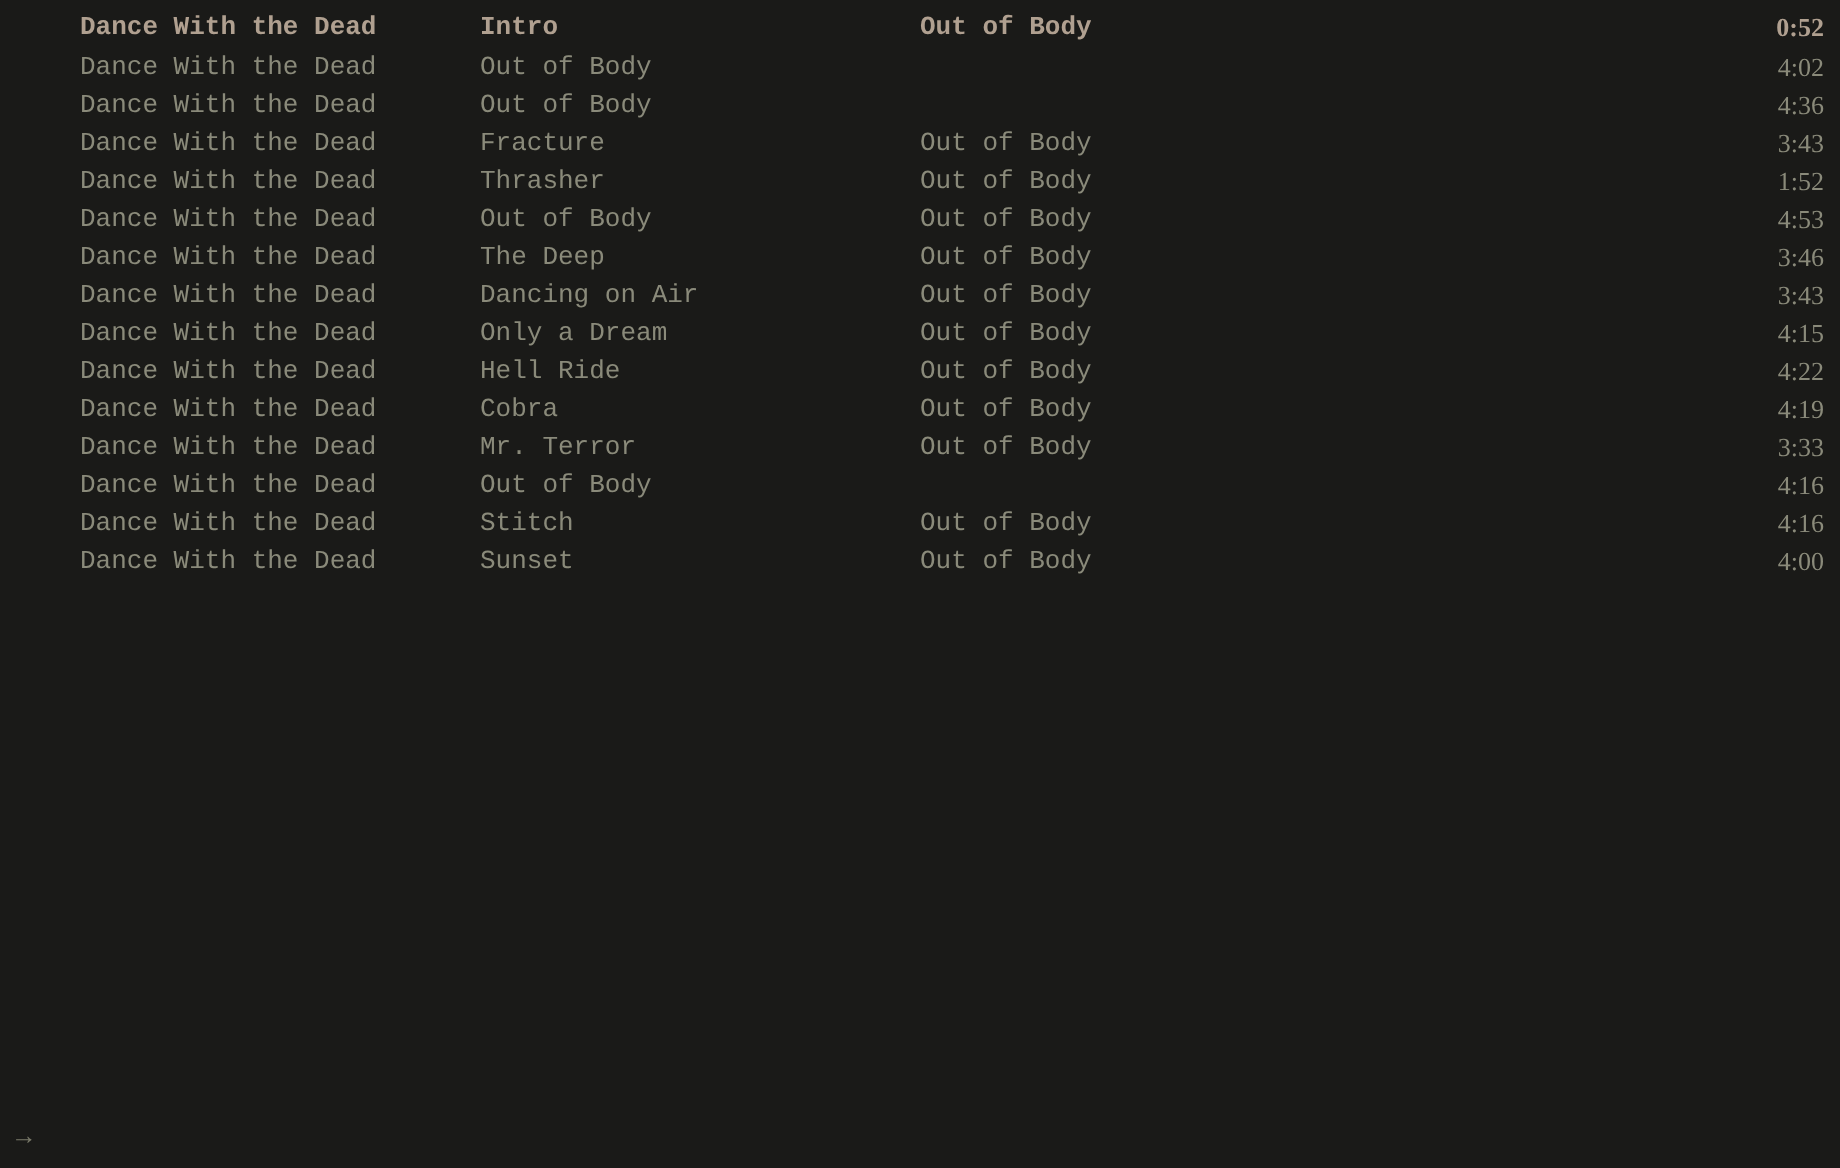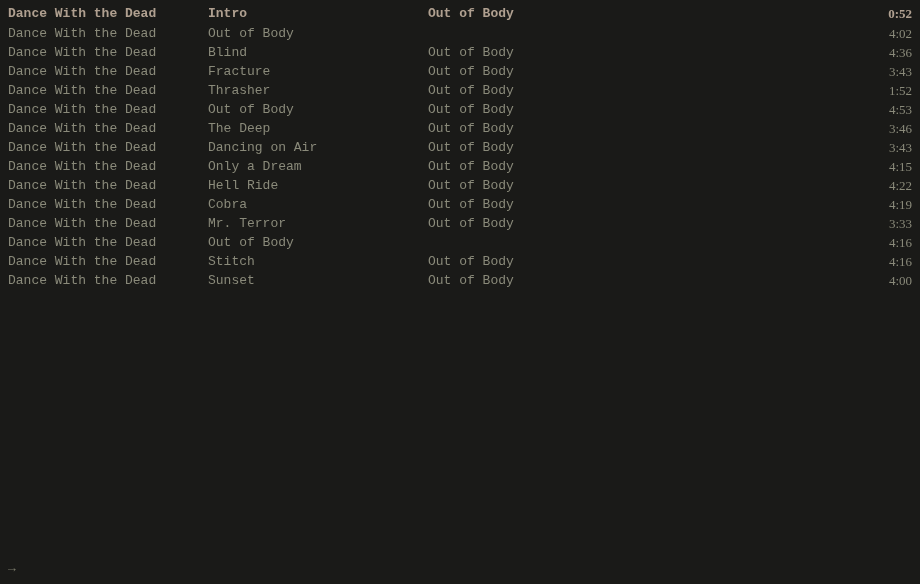--- a/index.html
+++ b/index.html
@@ -22,20 +22,21 @@
     .track-list {
       padding: 4px 0;
     }
 
     .track-row {
       display: flex;
       align-items: flex-start;
       padding: 2px 8px;
       height: 19px;
       cursor: pointer;
+      margin-left: 32px;
     }
 
     .track-row.header {
       color: #b0a090;
       font-weight: bold;
       margin-bottom: 1px;
     }
 
     .col-artist {
       width: 200px;
@@ -82,21 +83,20 @@
       <div class="col-album">Out of Body</div>
       <div class="col-duration">0:52</div>
     </div>
     <div class="track-row">
       <div class="col-artist">Dance With the Dead</div>
       <div class="col-album">Out of Body</div>
       <div class="col-duration">4:02</div>
     </div>
     <div class="track-row">
       <div class="col-artist">Dance With the Dead</div>
-      <div class="col-title">Blind</div>
       <div class="col-album">Out of Body</div>
       <div class="col-duration">4:36</div>
     </div>
     <div class="track-row">
       <div class="col-artist">Dance With the Dead</div>
       <div class="col-title">Fracture</div>
       <div class="col-album">Out of Body</div>
       <div class="col-duration">3:43</div>
     </div>
     <div class="track-row">

